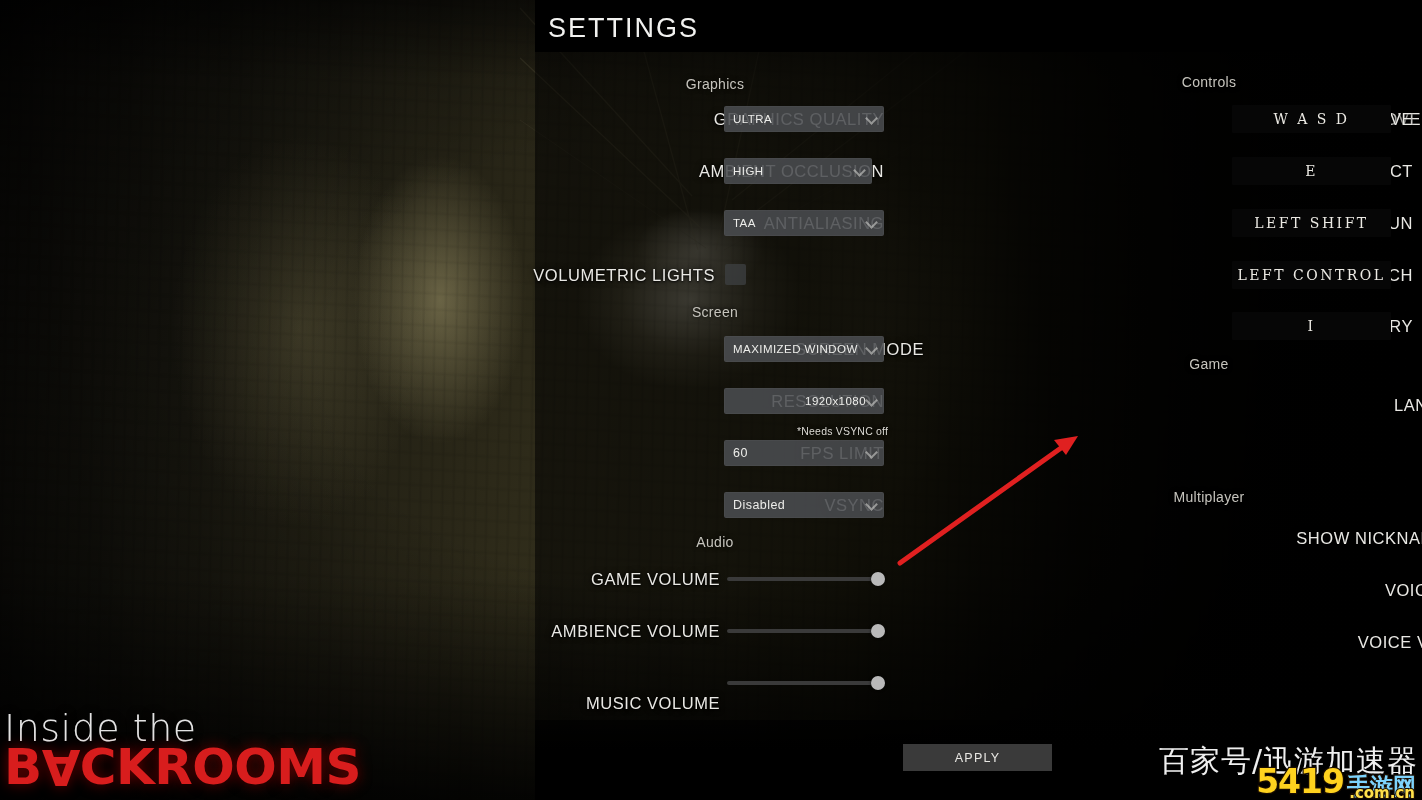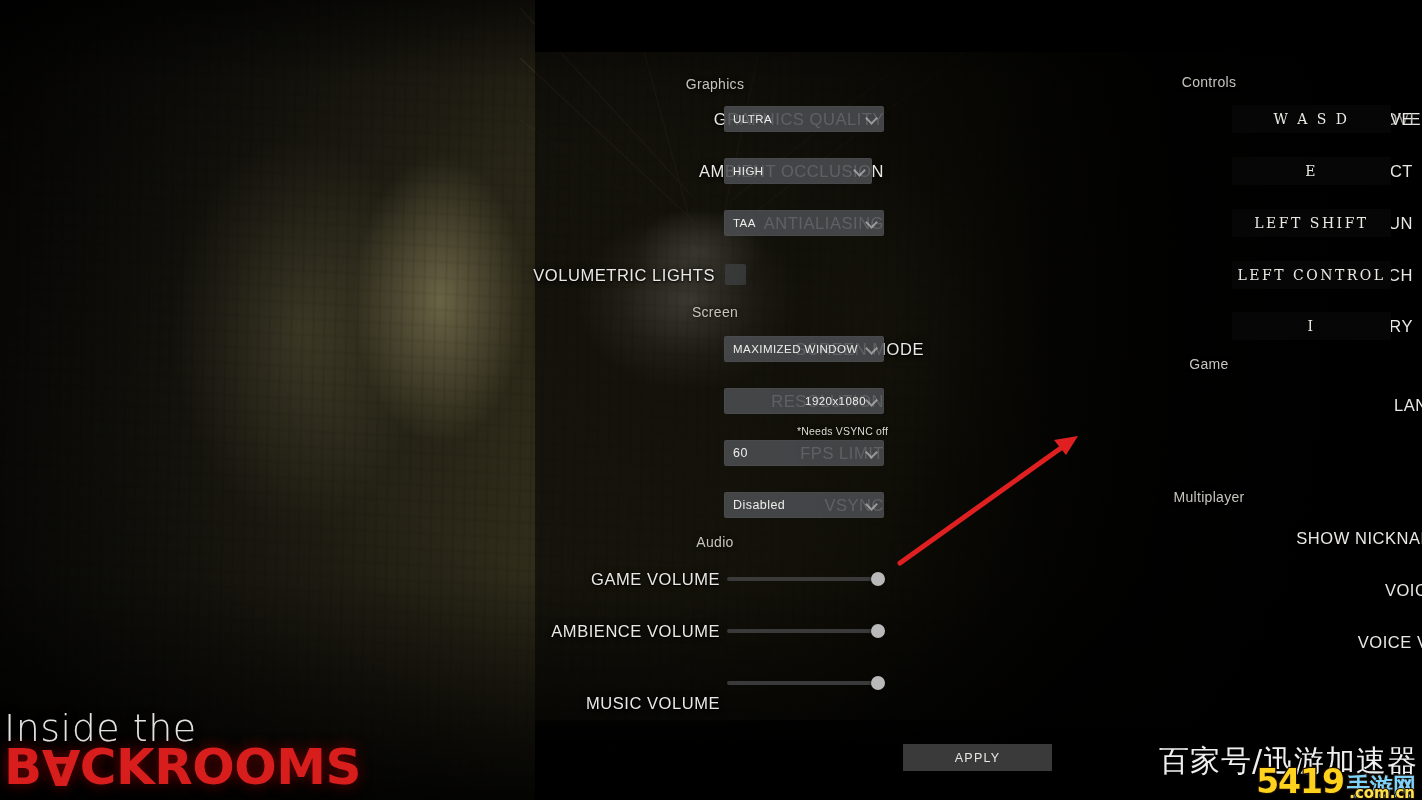--- a/index.html
+++ b/index.html
@@ -277,20 +277,21 @@
         <line x1="460" y1="108" x2="204" y2="250"></line>
       </g>
     </svg>
     <div id="bg-vignette"></div>
   </div>
 
   <div id="settings">
     <div id="settings-top-bar"></div>
     <div id="settings-bottom-bar"></div>
 
+    <div class="page-title">SETTINGS</div>
 
     <div class="col" id="col-left">
 
       <div class="section-head" style="left:0px; top:76px;">Graphics</div>
 
       <div class="row" style="left:0px; top:105px; width:349px;">
         <div class="row-label">GRAPHICS QUALITY</div>
       </div>
       <div class="dd" style="left:189px; top:106px; width:160px;">
         <div class="dd-val">ULTRA</div>

